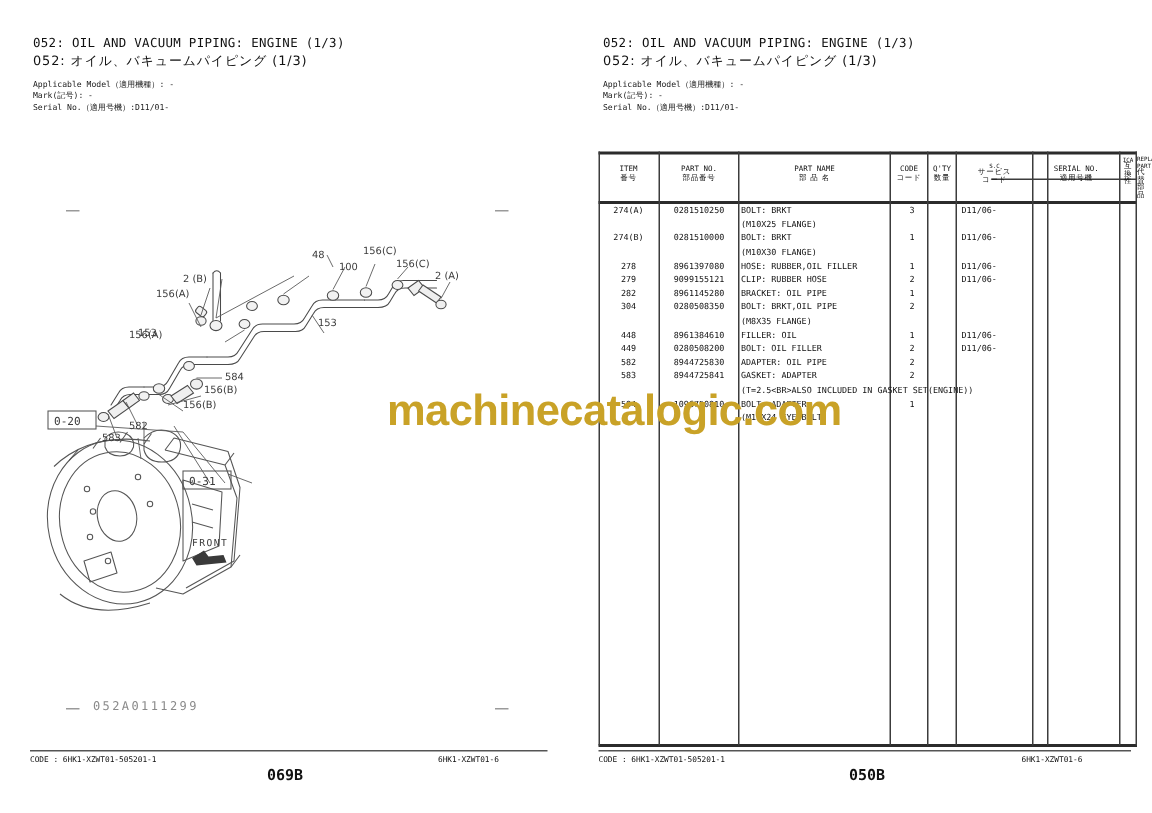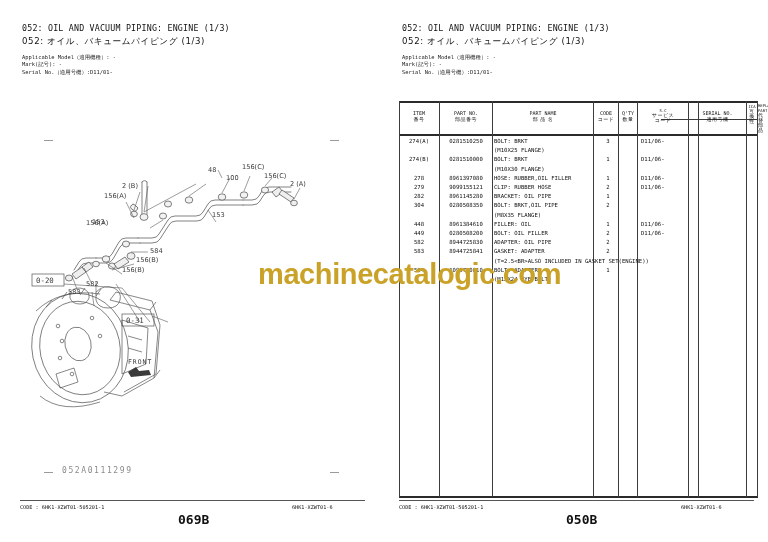--- a/index.html
+++ b/index.html
@@ -27,21 +27,21 @@
   }
 
   
   .footrule{position:absolute;height:1px;background:#555;}
   .foot-code{
     position:absolute;font-family:"DejaVu Sans Mono","Liberation Mono",monospace;
     font-size:5.2px;white-space:nowrap;color:#111;
   }
   .foot-page{
     position:absolute;font-family:"DejaVu Sans Mono","Liberation Mono",monospace;
-    font-size:13px;font-weight:bold;color:#111;white-space:nowrap;text-align:center;
+    font-size:10px;font-weight:bold;color:#111;white-space:nowrap;text-align:center;
   }
 
   
   .drawing{position:absolute;left:0;top:96px;width:384px;height:360px;}
   .drawing svg{display:block;}
   .dwg-no{
     position:absolute;left:62px;top:466px;
     font-family:"DejaVu Sans Mono","Liberation Mono",monospace;
     font-size:8px;letter-spacing:1.6px;color:#8a8a8a;white-space:nowrap;
   }

